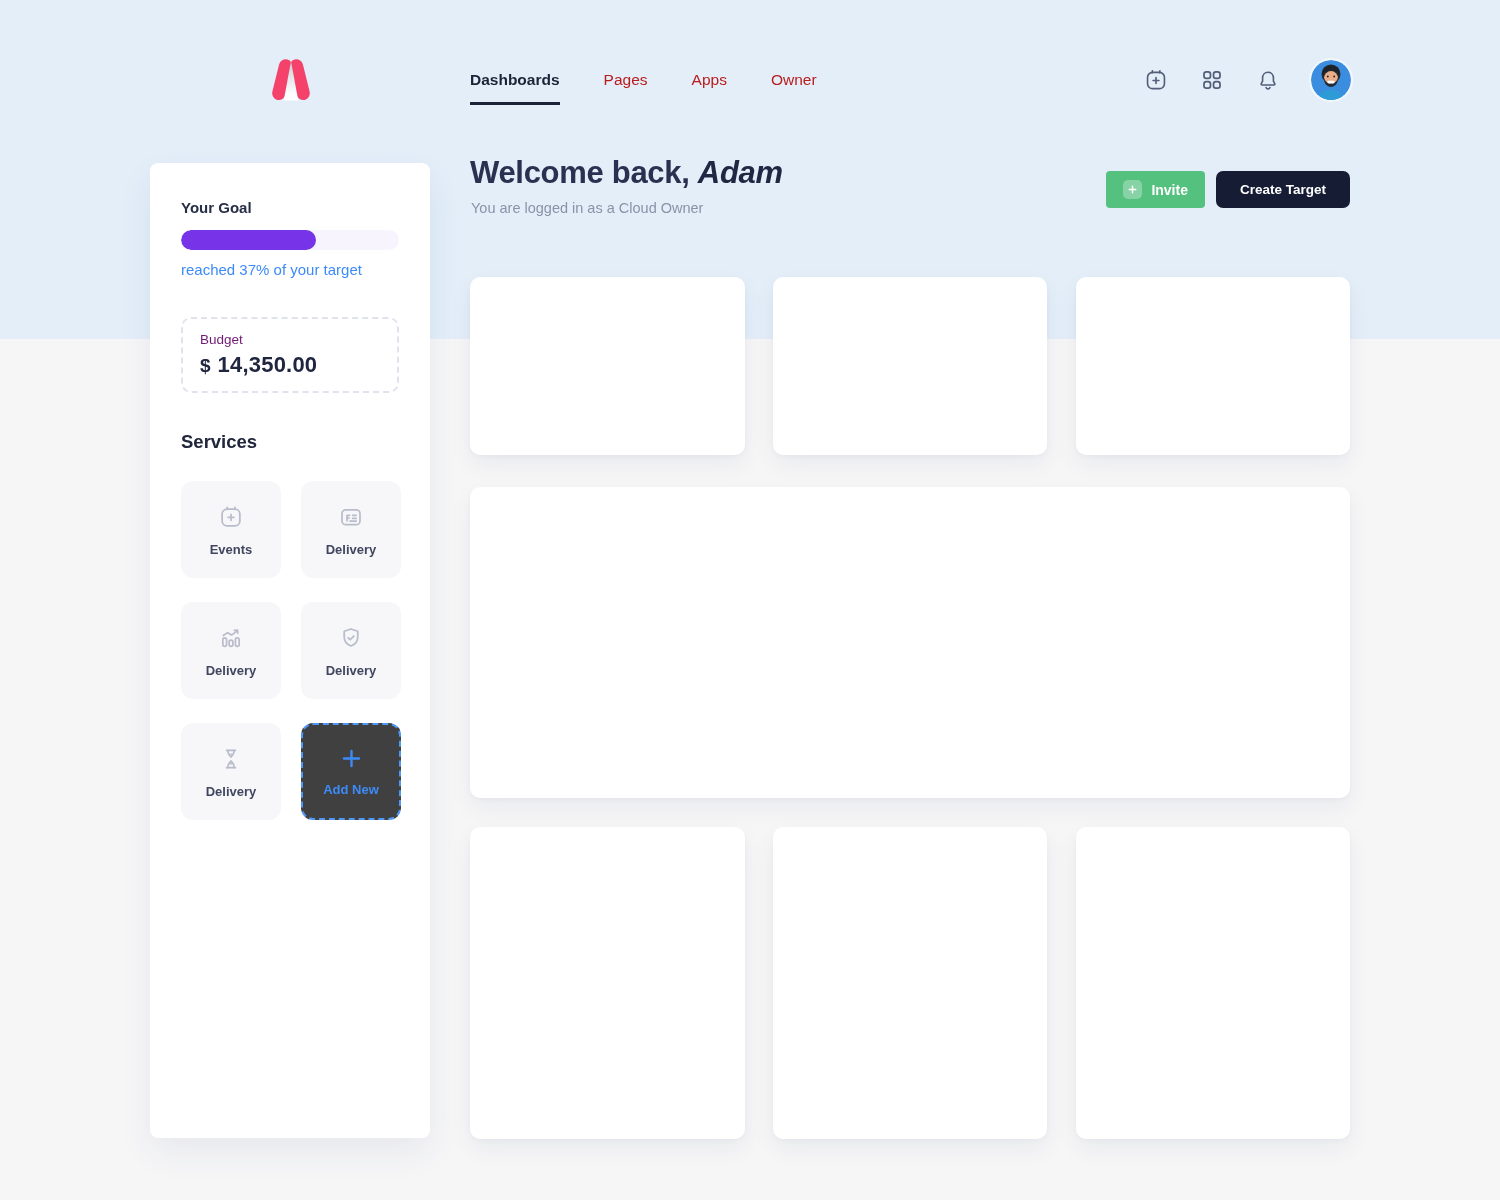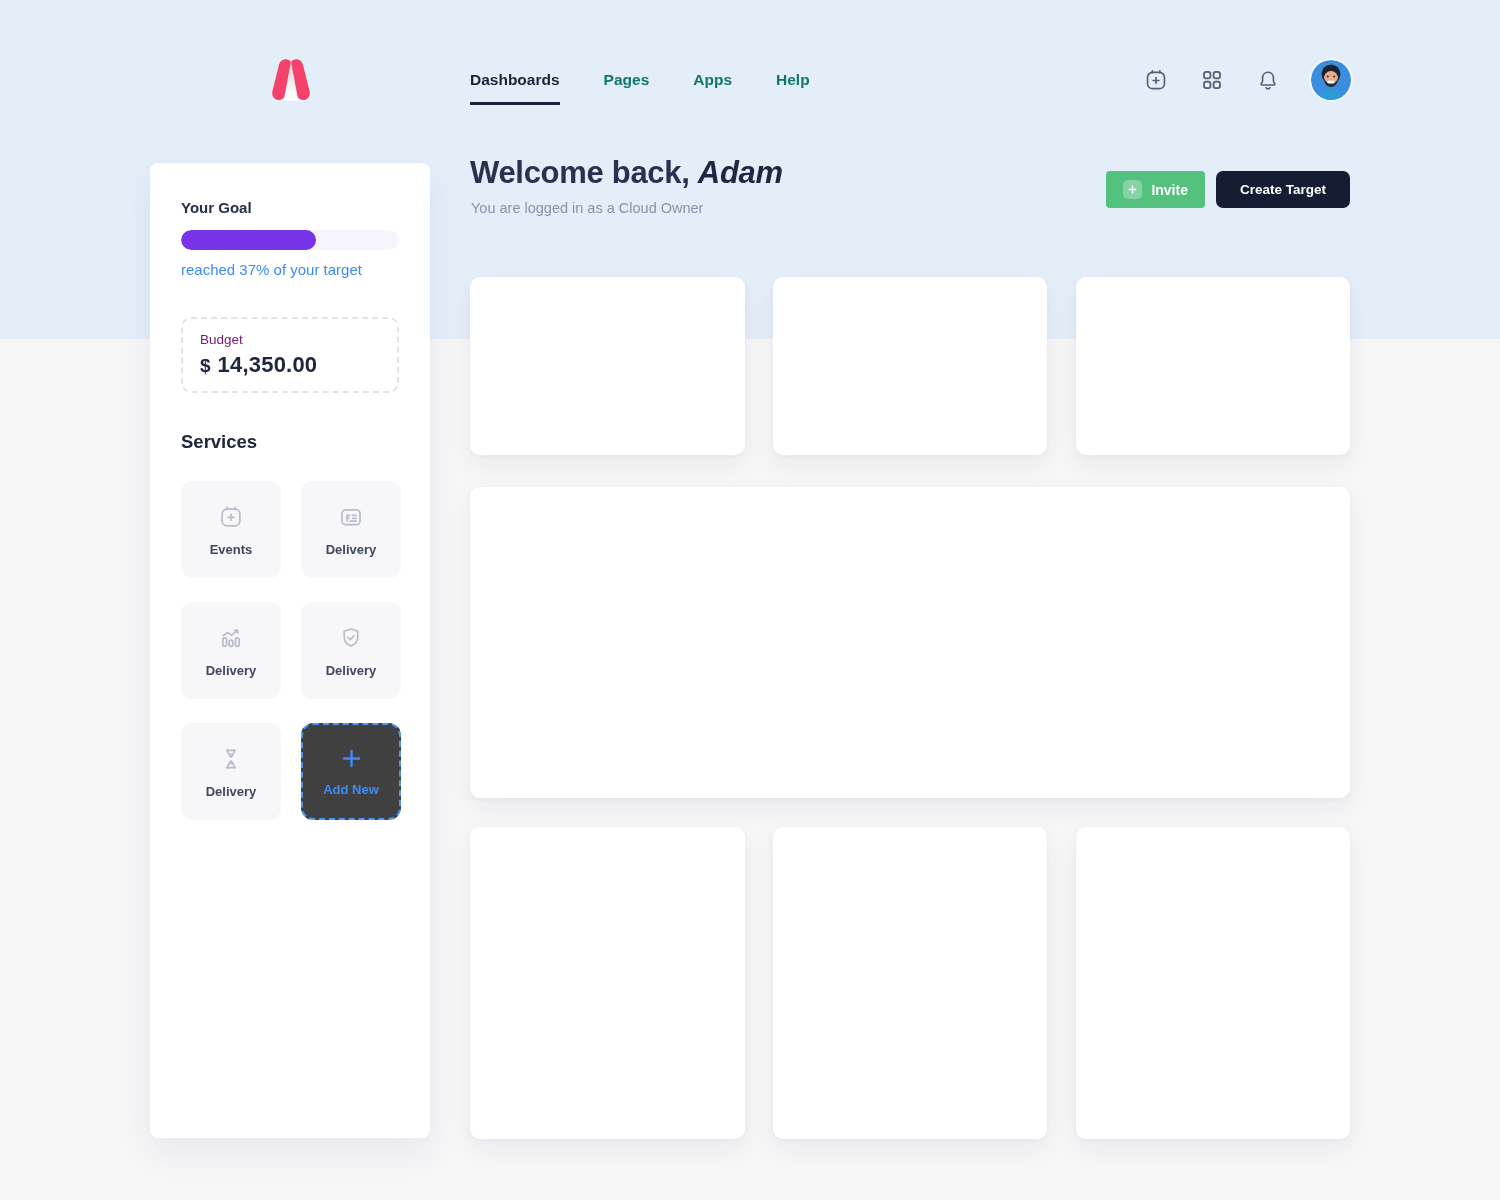--- a/index.html
+++ b/index.html
@@ -9,21 +9,21 @@
     background:#f6f6f7;
     font-family:"Liberation Sans", sans-serif;
     color:#1f2742;
   }
   .band { position:absolute; left:0; top:0; width:1500px; height:339px; background:#e3eef9; }
 
   
   .logo { position:absolute; left:260px; top:56px; width:62px; height:48px; cursor:pointer; }
 
   .topnav { position:absolute; left:470px; top:71px; display:flex; gap:44px; }
-  .topnav .item { font-size:15.5px; color:#0f766e; font-weight:700; cursor:pointer; padding-bottom:13px; }
+  .topnav .item { font-size:15.5px; color:#b91c1c; font-weight:400; cursor:pointer; padding-bottom:13px; }
   .topnav .item.active { color:#1b2336; font-weight:700; border-bottom:3px solid #1b2336; }
 
   .header-actions { position:absolute; top:60px; right:149px; height:40px; display:flex; align-items:center; gap:30px; }
   .icon-btn { width:26px; height:26px; color:#535e78; cursor:pointer; display:flex; }
   .icon-btn svg { width:100%; height:100%; }
   .avatar { width:40px; height:40px; border-radius:50%; overflow:hidden; cursor:pointer; box-shadow:0 0 0 2px rgba(255,255,255,.55); }
 
   
   .sidebar {
     position:absolute; left:150px; top:163px; width:280px; height:975px;
@@ -94,21 +94,21 @@
     <line x1="19.5" y1="38.5" x2="26.5" y2="10.5" stroke="#f4426b" stroke-width="14" stroke-linecap="round"></line>
     <line x1="37.5" y1="10.5" x2="44.5" y2="38.5" stroke="#f4426b" stroke-width="14" stroke-linecap="round"></line>
     <polygon points="32,5.5 24.5,46 39.5,46" fill="url(#wedge)"></polygon>
   </svg>
 </div>
 
 <nav class="topnav">
   <span class="item active">Dashboards</span>
   <span class="item">Pages</span>
   <span class="item">Apps</span>
-  <span class="item">Help</span>
+  <span class="item">Owner</span>
 </nav>
 
 <div class="header-actions">
   <span class="icon-btn">
     <svg viewBox="0 0 24 24" fill="none" stroke="currentColor" stroke-width="1.5" stroke-linecap="round" stroke-linejoin="round">
       <rect x="4.2" y="5" width="15.6" height="15" rx="4.6"></rect>
       <path d="M12 9.8v5.4M9.3 12.5h5.4"></path>
       <path d="M8.7 3.6l-.3 1.7M15.6 3.6l-.3 1.7"></path>
     </svg>
   </span>

